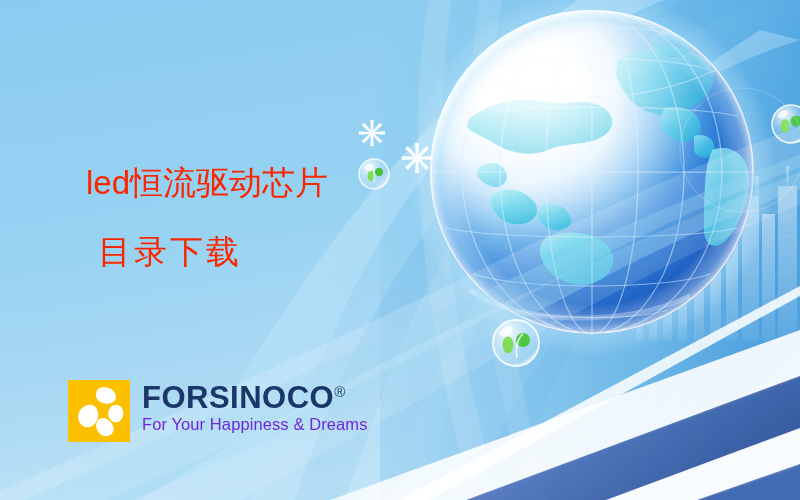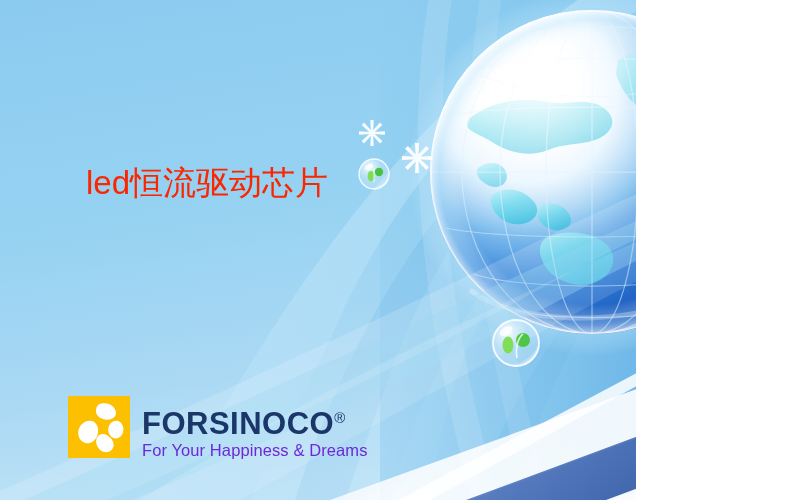--- a/index.html
+++ b/index.html
@@ -2,21 +2,21 @@
 <html><head>
 <meta charset="utf-8">
 <style>
   html, body {
     margin: 0;
     padding: 0;
     background: #ffffff;
   }
   #stage {
     position: relative;
-    width: 636px;
+    width: 800px;
     height: 500px;
     overflow: hidden;
     font-family: "Liberation Sans", sans-serif;
     background: #8dccf0;
   }
   #bg-svg {
     position: absolute;
     left: 0;
     top: 0;
     width: 800px;
@@ -48,24 +48,24 @@
     font-size: 33px;
     font-weight: 400;
     white-space: nowrap;
     letter-spacing: 3px;
   }
 
   
   #logo {
     position: absolute;
     left: 68px;
-    top: 396px;
+    top: 380px;
     z-index: 45;
     display: flex;
-    align-items: flex-end;
+    align-items: flex-start;
   }
   #logo-mark {
     width: 62px;
     height: 62px;
     background: #fcc000;
     flex: none;
     position: relative;
   }
   #logo-text-block {
     margin-left: 12px;
@@ -374,20 +374,21 @@
         <circle cx="796" cy="121" r="5.5" fill="#49c83a" opacity="0.9"></circle>
         <ellipse cx="783" cy="114" rx="5.5" ry="3.2" fill="#ffffff" opacity="0.75" transform="rotate(-30 783 114)"></ellipse>
       </g>
 
       <circle cx="742" cy="150" r="62" fill="none" stroke="#ffffff" stroke-width="1.2" opacity="0.20"></circle>
 
     </g>
   </svg>
 
   <div class="headline">led恒流驱动芯片</div>
+  <div class="headline-line2">目录下载</div>
 
   <div id="logo">
     <div id="logo-mark">
       <svg viewBox="0 0 62 62" width="62" height="62" aria-hidden="true">
         <rect x="0" y="0" width="62" height="62" fill="#fcc000"></rect>
         <g fill="#ffffff">
 
           <path d="M 33.5,7.5 C 41,6 47.5,10.5 48,16.5 C 48.4,21.5 43,24.5 37,23.5
                    C 31.5,22.6 27.5,19 28,14.5 C 28.4,10.5 30,8 33.5,7.5 Z"></path>
 

